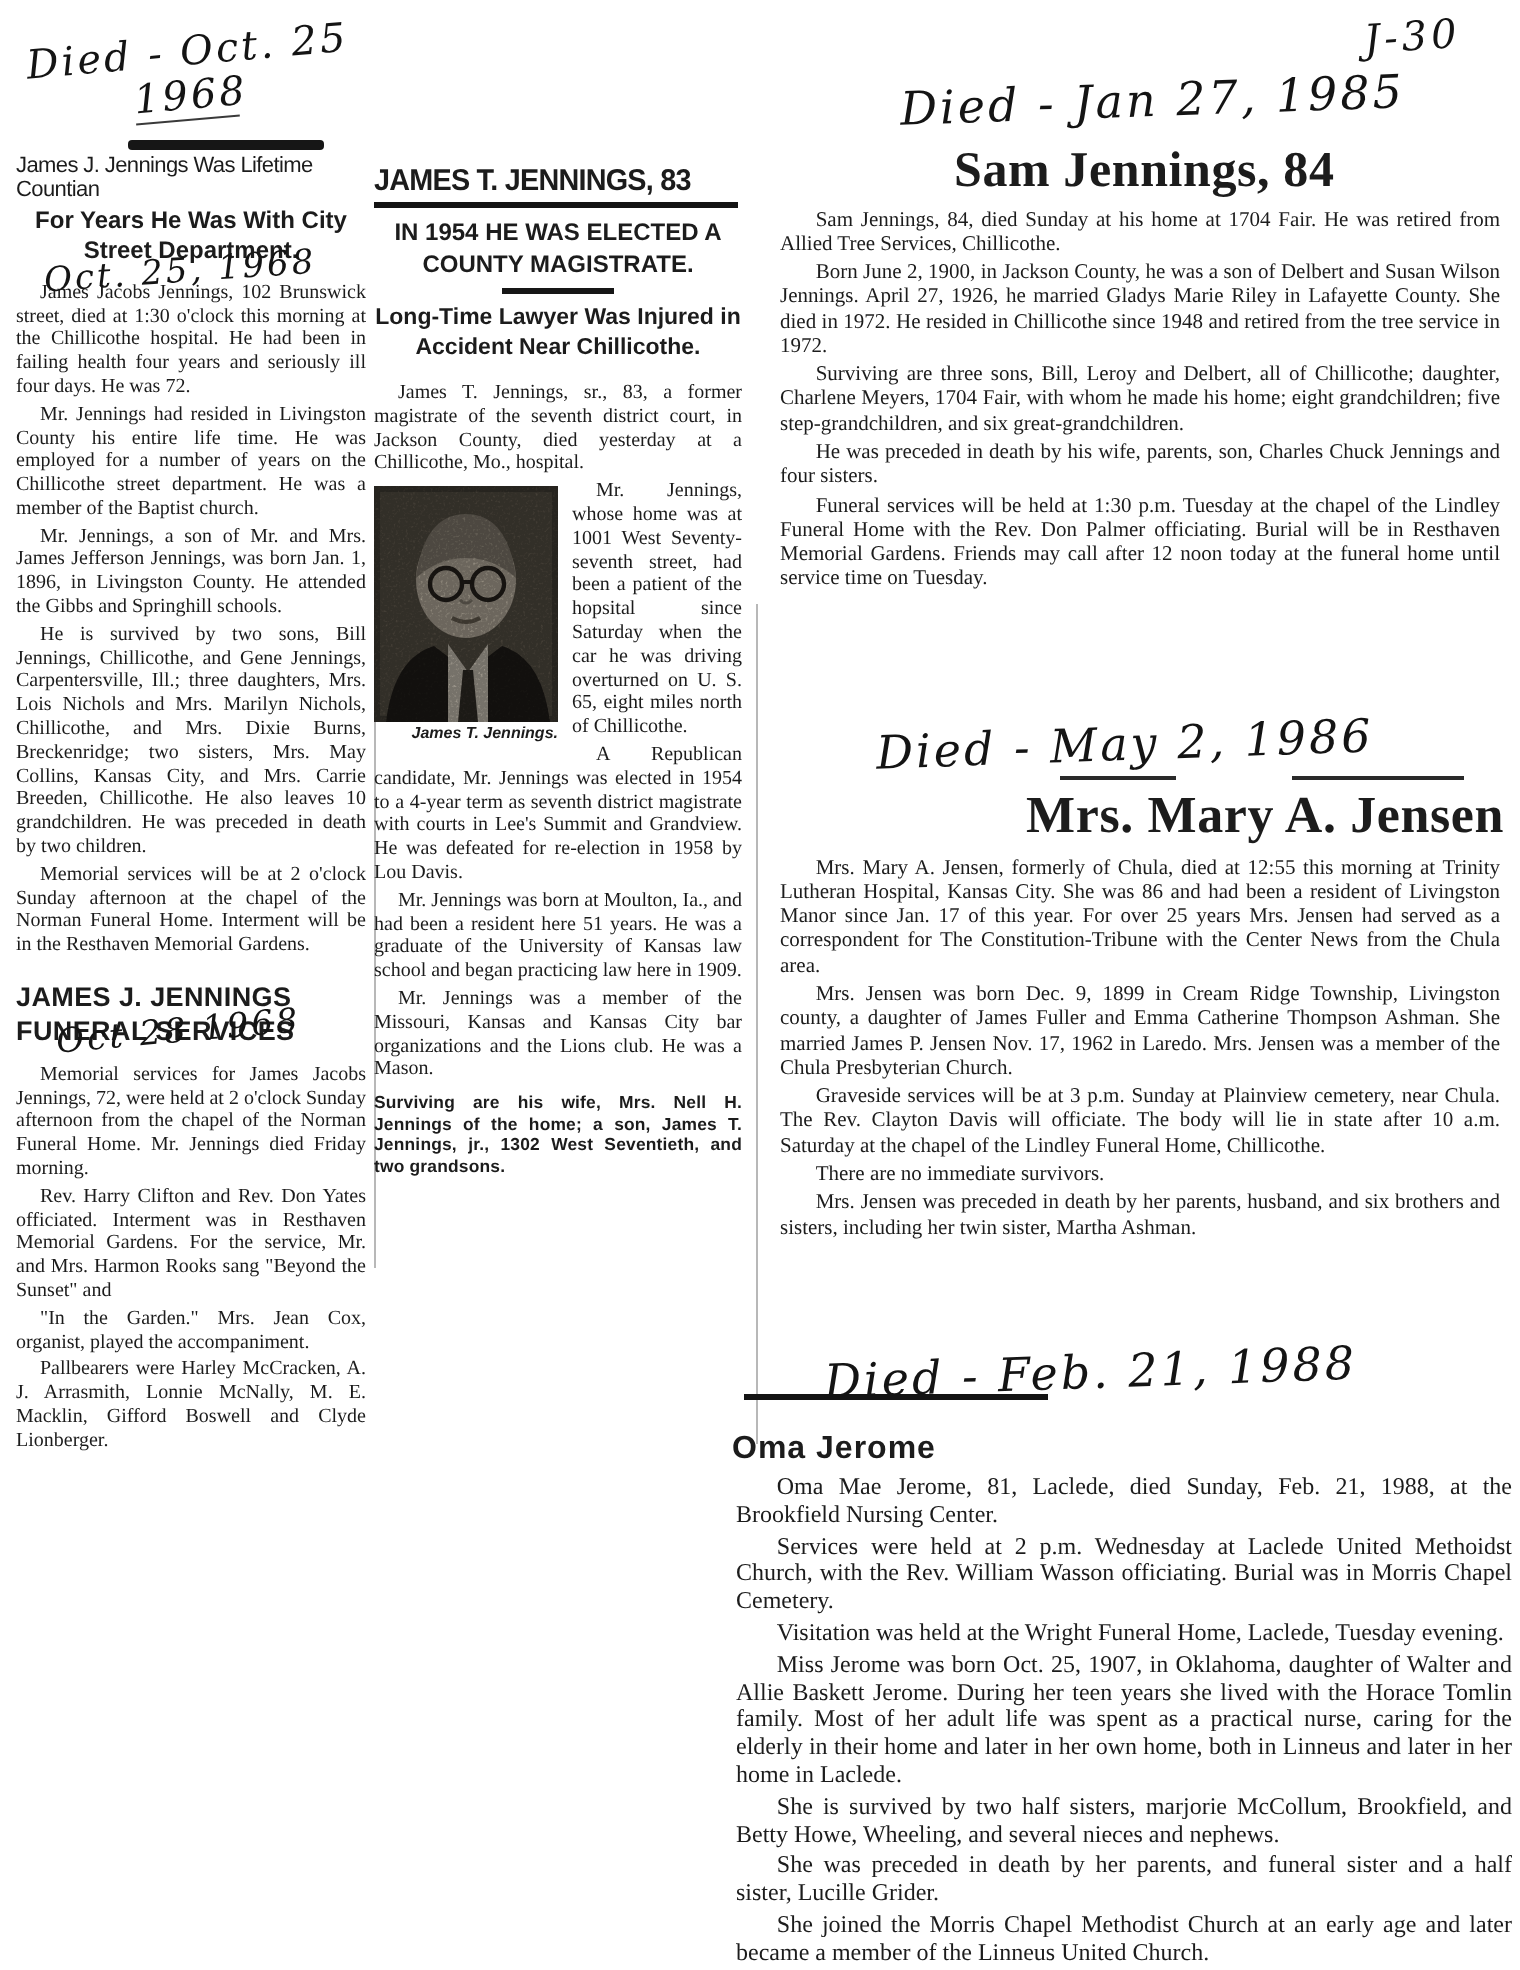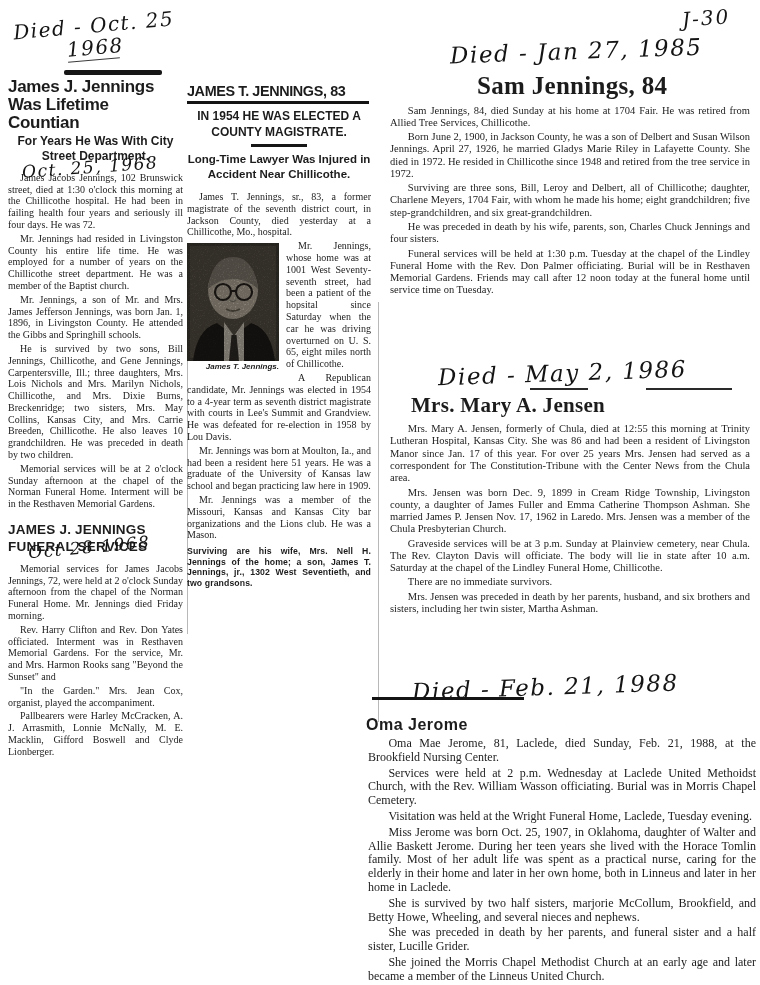--- a/index.html
+++ b/index.html
@@ -21,21 +21,21 @@
   .mini-rules div{height:2px; background:#2a2a2a;}
   .mini-rules div:first-child{width:58px; margin-right:58px;}
   .mini-rules div:last-child{width:86px;}
 
   
   #col1{position:absolute; left:8px; top:14px; width:175px;}
   #col1::after{content:""; position:absolute; right:-5px; top:260px; height:360px; width:1px; background:rgba(0,0,0,.28);}
   #col1 .date-top{font-size:20px; transform:rotate(-5deg); margin-left:6px; line-height:1.1;}
   #col1 .date-top .year{display:block; margin-left:52px; border-bottom:1px solid #3a3a3a; width:52px; padding-bottom:1px;}
   #col1 .top-bar{width:98px; margin:10px 0 3px 56px;}
-  .h-col1{font-family:"Liberation Sans", sans-serif; font-weight:bold; font-size:17px; line-height:1.07; letter-spacing:-0.3px;}
+  .h-col1{font-family:"Liberation Sans", sans-serif; font-weight:normal; font-size:11px; line-height:1.07; letter-spacing:-0.3px;}
   .h-sub1{font-family:"Liberation Sans", sans-serif; font-weight:bold; font-size:12px; line-height:1.3; text-align:center; margin-top:1px; padding:0 4px;}
   .body-col{font-size:10px; line-height:1.18; margin-top:7px; position:relative;}
   .overlay-hand{position:absolute; font-size:17px; pointer-events:none;}
   #ov1{top:-15px; left:14px; transform:rotate(-4deg);}
   .h-col1b{font-family:"Liberation Sans", sans-serif; font-weight:bold; font-size:13.5px; line-height:1.25; letter-spacing:.2px;}
   #art2{margin-top:12px; position:relative;}
   #ov2{top:15px; left:20px; transform:rotate(-5deg);}
 
   
   #col2{position:absolute; left:187px; top:82px; width:184px;}
@@ -52,21 +52,21 @@
   .rsec{position:absolute; width:372px;}
   #sam{left:380px; top:38px;}
   #jensen{left:380px; top:360px;}
   #jerome{left:366px; top:674px; width:392px;}
   .rdate{font-size:23px; transform:rotate(-2deg); display:inline-block;}
   #sam .rdate{margin-left:70px;}
   #jensen .rdate{margin-left:58px;}
   #jerome .rdate{margin-left:46px;}
   .h-serif-big{font-weight:bold; font-size:25px; line-height:1.1; letter-spacing:.3px;}
   #sam .h-serif-big{margin:8px 0 5px 97px;}
-  #jensen .h-serif-big{text-align:left; margin:4px 0 6px 0; font-size:21px;padding-left:31px;}
+  #jensen .h-serif-big{text-align:right; margin:4px 0 6px 0; font-size:26px;}
   .h-jerome{font-family:"Liberation Sans", sans-serif; font-weight:bold; font-size:16px; text-align:left; letter-spacing:.5px; margin:16px 0 3px 0;}
   .rbody{font-size:10.5px; line-height:1.17; margin-left:10px; margin-right:2px;}
   .rbody p{text-indent:1.7em;}
   #jerome .rbody{font-size:12px; line-height:1.15; margin-left:2px;}
   .jer-underline{width:152px; height:3px; background:#141414; margin:-3px 0 2px 6px;}
 
   
   #corner{position:absolute; left:682px; top:6px; font-size:20px; transform:rotate(-4deg); letter-spacing:2px;}
 </style>
 </head>

